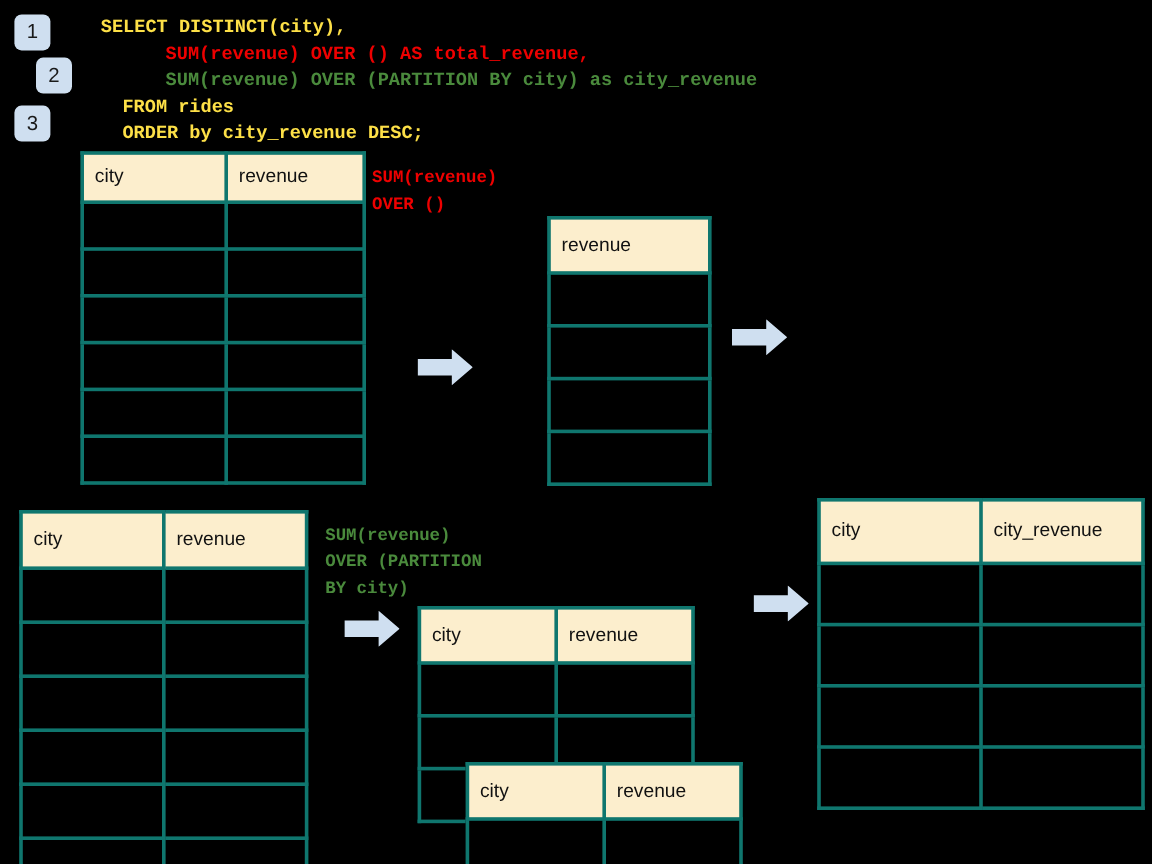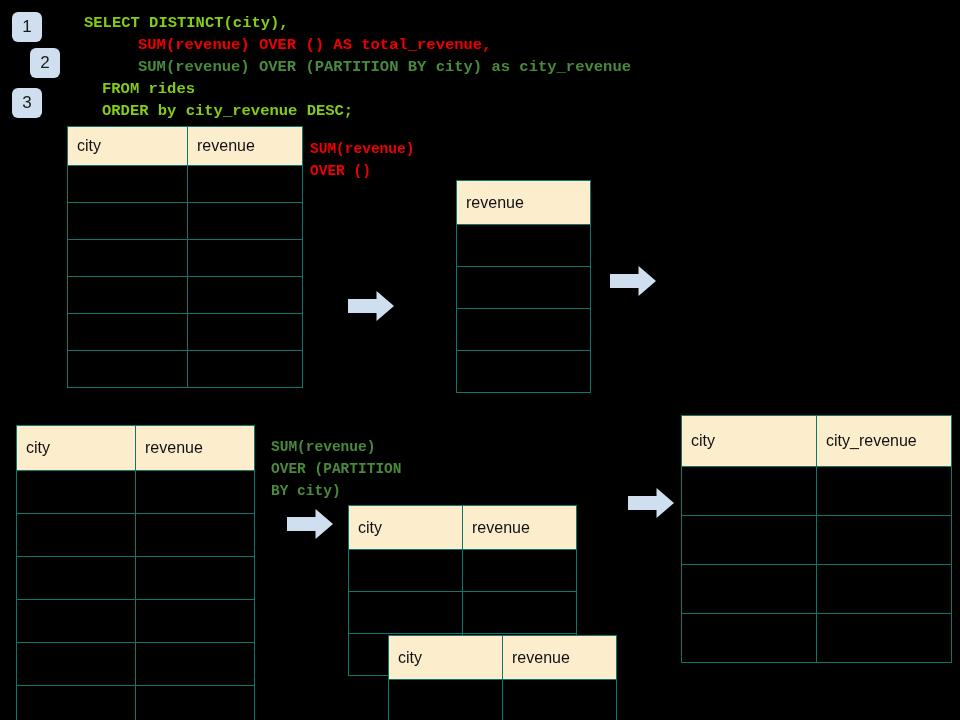--- a/index.html
+++ b/index.html
@@ -34,21 +34,21 @@
   
   .sql {
     position: absolute;
     font-family: "Liberation Mono", "DejaVu Sans Mono", monospace;
     font-size: 15.5px;
     font-weight: bold;
     line-height: 22px;
     white-space: pre;
     letter-spacing: 0px;
   }
-  .sql-purple { color: #84cc16; }
+  .sql-purple { color: #fde047; }
   .sql-red    { color: #ee0000; }
   .sql-green  { color: #4a8a3c; }
 
   .annot {
     position: absolute;
     font-family: "Liberation Mono", "DejaVu Sans Mono", monospace;
     font-size: 14.5px;
     font-weight: bold;
     line-height: 22px;
     white-space: pre;
@@ -67,21 +67,21 @@
   }
 
   
   .tbl {
     position: absolute;
     border-collapse: collapse;
     background: #000000;
     table-layout: fixed;
   }
   .tbl th, .tbl td {
-    border: 1px solid #0f766e;
+    border: 3px solid #0f766e;
     padding: 0;
     margin: 0;
   }
   .tbl th {
     background: #fceecd;
     color: #111111;
     font-family: "Liberation Sans", sans-serif;
     font-size: 16px;
     font-weight: normal;
     text-align: left;

